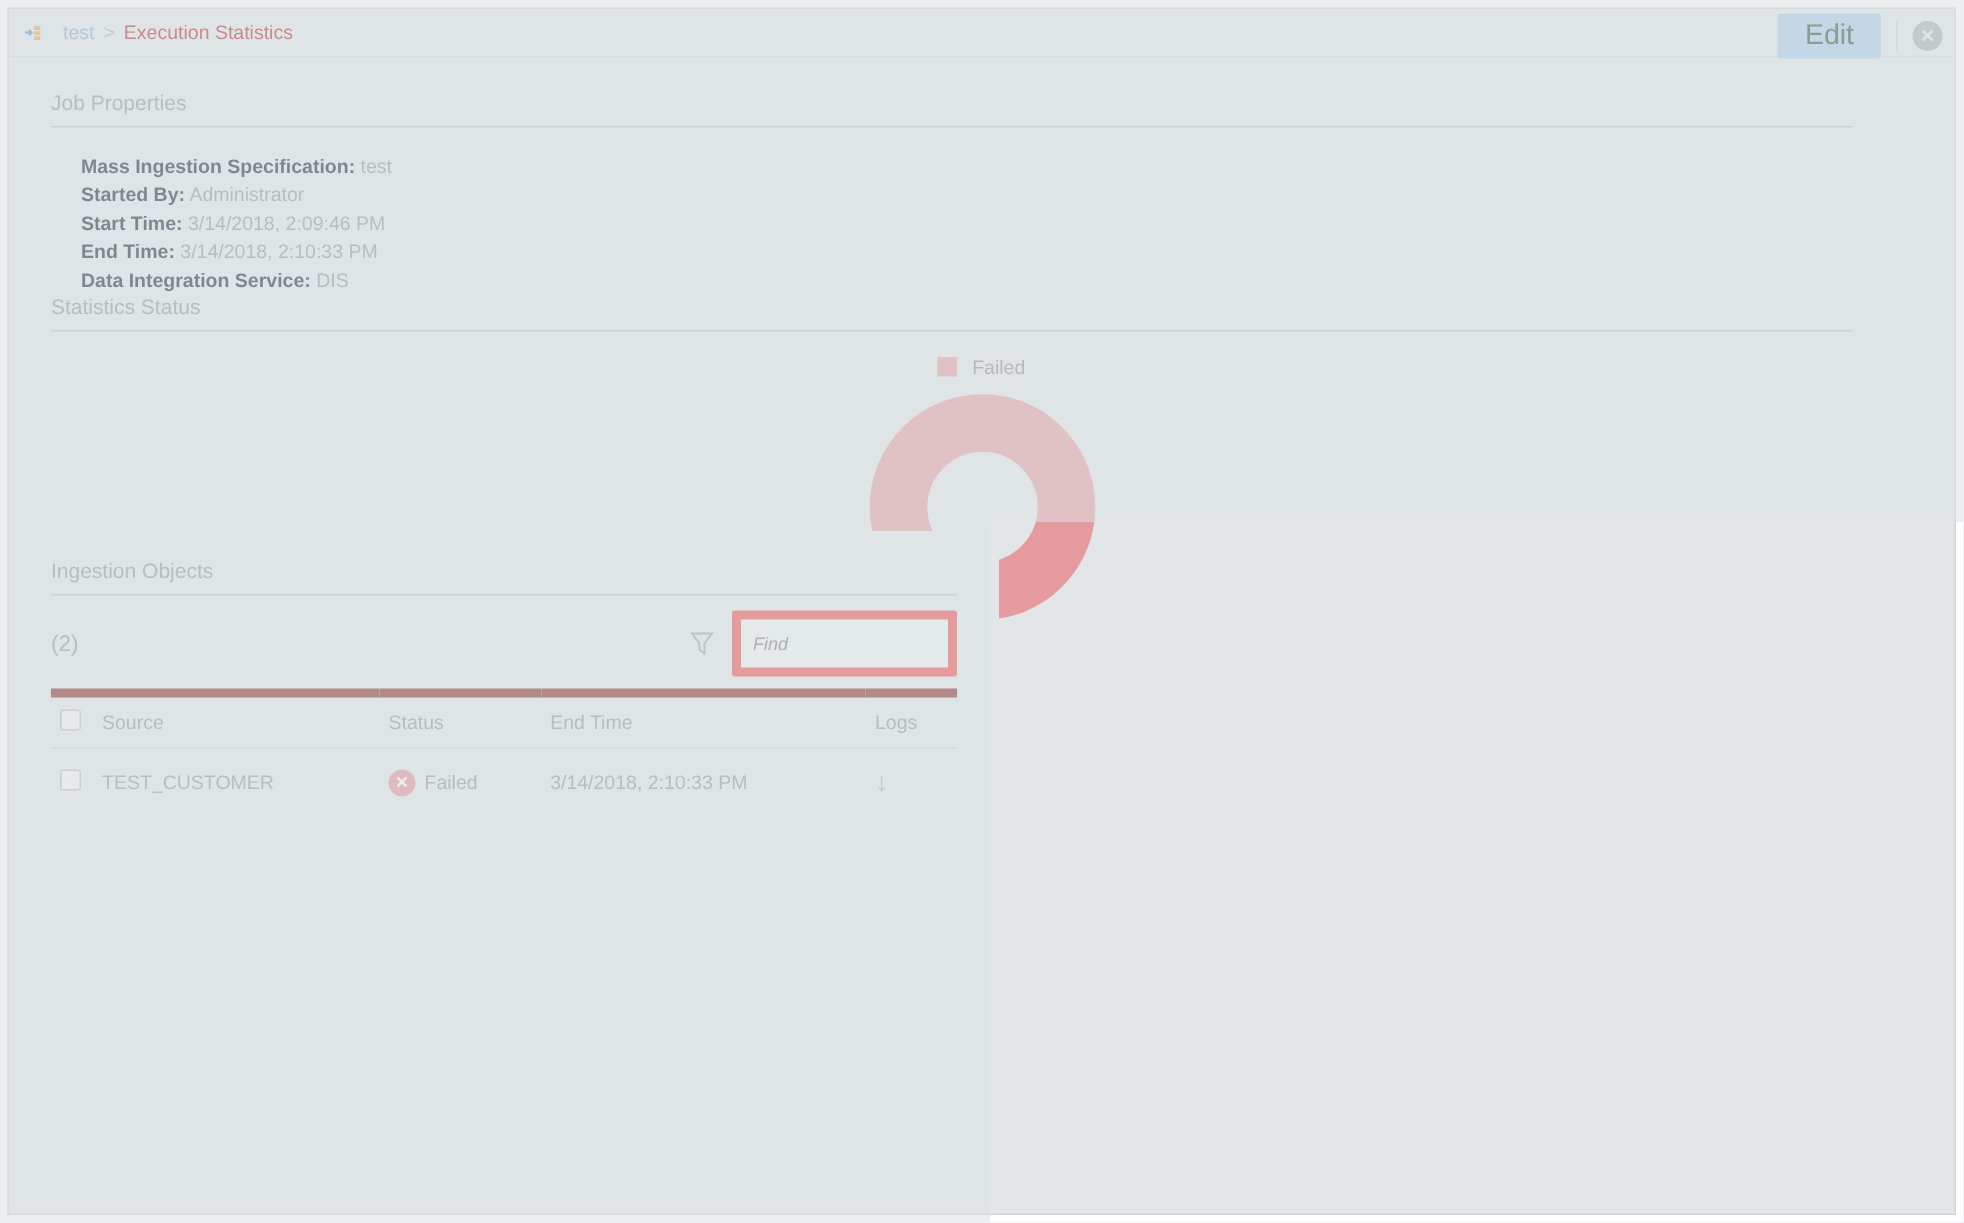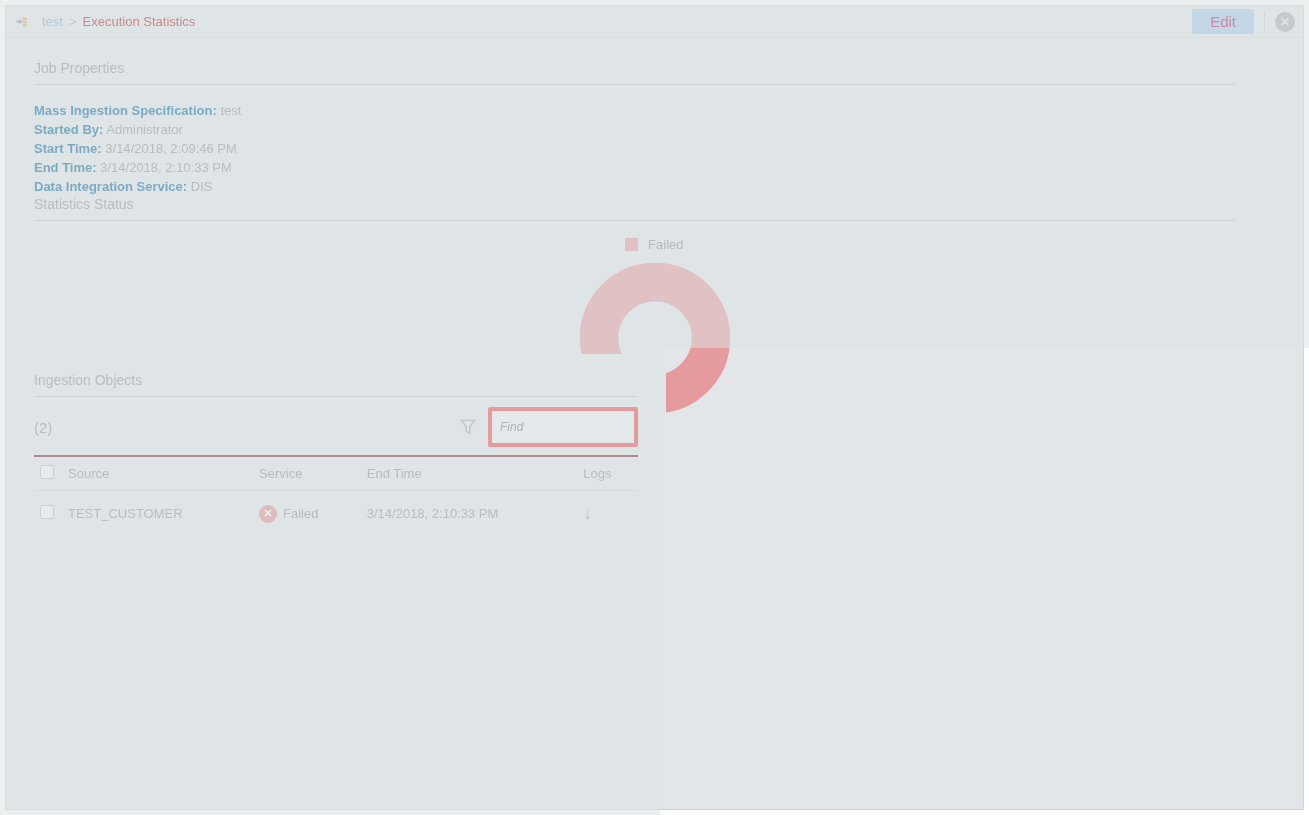--- a/index.html
+++ b/index.html
@@ -35,24 +35,24 @@
     position: relative;
   }
   .breadcrumb { display: flex; align-items: center; gap: 6px; color: #8a8f94; }
   .bc-icon { width: 20px; height: 16px; display:flex; align-items:center; justify-content:center; }
   .bc-link { color: #7aa8c8; cursor: pointer; }
   .bc-sep { color: #aaa; }
   .bc-current { color: #b91c1c; }
   .top-right { position: absolute; right: 8px; top: 3px; display: flex; align-items: center; gap: 10px; }
   .edit-btn {
     background: #a7c9ec;
-    color: #be185d;
+    color: #14532d;
     border: none;
     padding: 4px 18px;
-    font-size: 15px;
+    font-size: 19px;
     border-radius: 2px;
   }
   .top-sep { width:1px; height:22px; background:#c8ccd0; }
   .close-circle {
     width: 20px; height: 20px; border-radius: 50%;
     background: #a7abaf; color: #e2e6e9;
     display: flex; align-items: center; justify-content: center;
     font-size: 12px; font-weight: bold;
   }
 
@@ -66,21 +66,21 @@
   .panel { flex: 1; }
   .panel-title {
     color: #8c9195;
     font-size: 14px;
     padding-bottom: 8px;
     border-bottom: 1px solid #b9bec2;
     margin-right: 40px;
     margin-bottom: 16px;
   }
   .prop-row { padding: 2px 0; color: #8c9195; }
-  .prop-row b { font-weight: 600; color: #0369a1; }
+  .prop-row b { font-weight: 600; color: #0f172a; margin-left: 20px; }
   .legend { text-align:center; font-size:13px; color:#888; margin-bottom:6px; }
   .legend-swatch { display:inline-block; width:13px; height:13px; background:#e59a9d; vertical-align:-2px; margin-right:6px; }
 
   .donut-wrap { display:flex; justify-content:center; }
   .donut { position:relative; width:160px; height:160px; }
   .donut svg { width:160px; height:160px; }
   .donut-num {
     position:absolute; left:0; right:0; bottom:22px;
     text-align:center; color:#b26f72; font-size:14px;
   }
@@ -95,28 +95,28 @@
     background: #e2e6e9;
     padding: 18px 0 0 0;
   }
   .left-inner { padding: 0 28px; }
   .ing-title { color:#8c9195; font-size:14px; padding-bottom:8px; border-bottom:1px solid #b9bec2; margin-bottom:10px; }
   .count-row { display:flex; align-items:center; justify-content:space-between; margin-bottom:8px; }
   .count-text { color:#8c9195; font-size:15px; }
   .filter-group { display:flex; align-items:center; gap:10px; }
   .funnel { width:20px; height:20px; color:#9aa0a4; }
   .find-input {
-    width: 150px; height:26px; border:4px solid #ef4444;
+    width: 150px; height:26px; border:6px solid #ef4444;
     background:#eef1f3; padding:16px 8px; font-size:12px; font-style:italic;
     color:#8b5cf6; border-radius:2px;
   }
   .tbl { width:100%; border-collapse: collapse; }
   .tbl th {
     text-align:left; font-weight:500; color:#8c9195;
-    border-top:2px solid #7f1d1d; border-bottom:1px solid #cfd3d6;
+    border-top:6px solid #7f1d1d; border-bottom:1px solid #cfd3d6;
     padding:8px 6px; font-size:13px;
   }
   .tbl td {
     padding:12px 6px; color:#8c9195; border-bottom:1px solid #e7eaec;
     font-size:13px;
   }
   .checkbox {
     width:14px; height:14px; border:1px solid #b4b8bc; background:#f1f3f5; border-radius:2px; display:inline-block;
   }
   .status-chip { display:flex; align-items:center; gap:6px; }
@@ -239,21 +239,21 @@
             </span>
             <input class="find-input" placeholder="Find" style="">
           </div>
         </div>
 
         <table class="tbl">
           <thead>
             <tr>
               <th style="width:28px;"><span class="checkbox"></span></th>
               <th>Source</th>
-              <th>Service</th>
+              <th>Status</th>
               <th>End Time</th>
               <th>Logs</th>
             </tr>
           </thead>
           <tbody>
             <tr>
               <td><span class="checkbox"></span></td>
               <td>TEST_CUSTOMER</td>
               <td>
                 <div class="status-chip">

